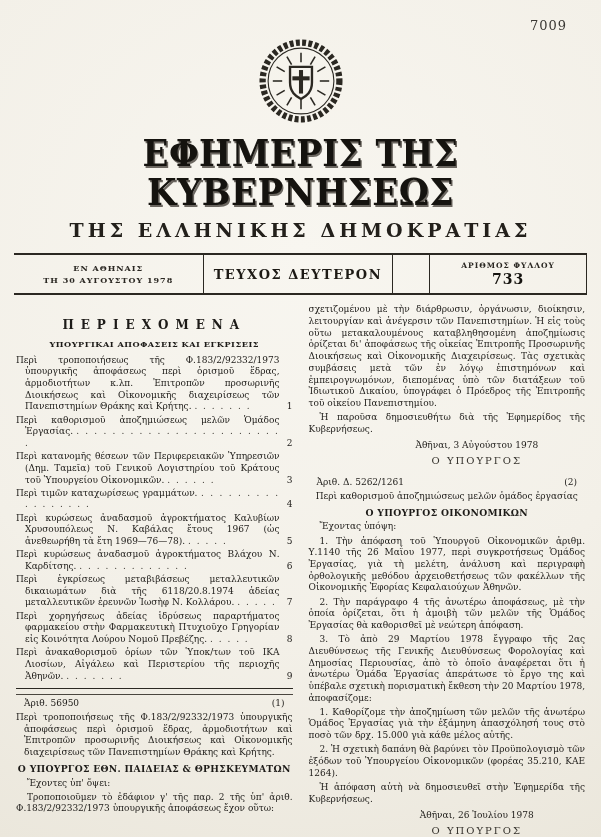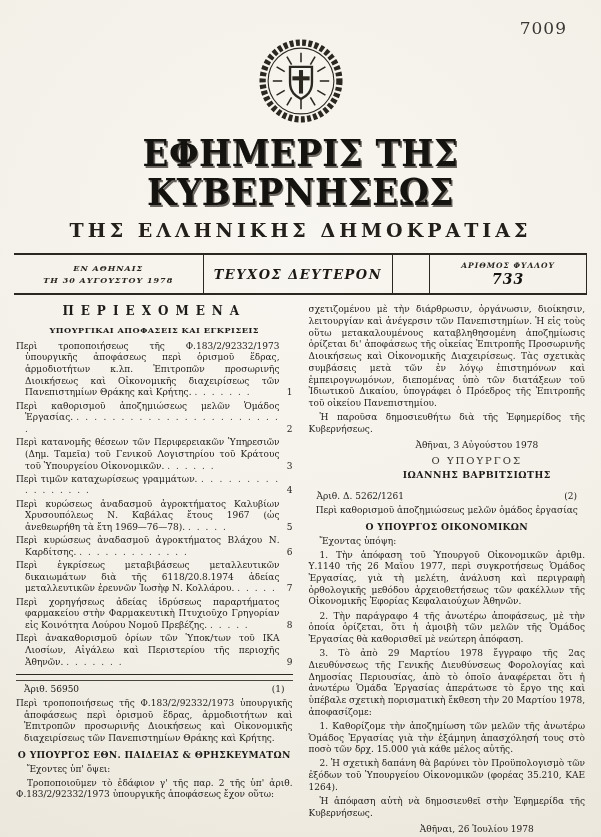--- a/index.html
+++ b/index.html
@@ -7,54 +7,53 @@
     width:601px;height:837px;overflow:hidden;
     background:#e8e5dd;
     font-family:"DejaVu Serif","Liberation Serif",serif;
     color:#1d1b18;
   }
   .page{
     position:relative;width:601px;height:837px;overflow:hidden;
     background:radial-gradient(circle at 50% 30%, #f8f6f0 0%, #f3f0e8 60%, #ebe7dc 100%);
   }
   .page-number{
-    position:absolute;top:18px;right:34px;font-size:17px;letter-spacing:1px;color:#3a3834;text-align:center;
+    position:absolute;top:18px;right:34px;font-size:13px;letter-spacing:1px;color:#3a3834;text-align:center;
   }
   .emblem{
     margin:34px auto 0;width:94px;height:94px;display:flex;align-items:center;justify-content:center;
   }
   .title{
     margin:10px 8px 0;text-align:center;
     font-size:34px;font-weight:bold;letter-spacing:0.5px;line-height:1.05;
     color:#15130f;text-shadow:1.4px 1.4px 0 rgba(60,55,48,.75);
     transform:scaleY(1.08);
   }
   .subtitle{
     margin:10px 0 0;text-align:center;
     font-size:19px;font-weight:bold;letter-spacing:4px;color:#23201b;
   }
   .issue-bar{
     margin:12px 14px 0;display:flex;align-items:stretch;
     border-top:2px solid #2b2822;border-bottom:2px solid #2b2822;
     height:38px;
-    font-style:italic;
   }
   .issue-cell{display:flex;flex-direction:column;justify-content:center;align-items:center;}
   .issue-left{flex:1.15;font-size:8px;font-weight:bold;letter-spacing:1px;line-height:1.5;color:#2a2722;}
   .issue-mid{
     flex:1.15;border-left:1.5px solid #2b2822;border-right:1.5px solid #2b2822;
     font-size:13px;font-weight:bold;letter-spacing:1.5px;color:#1d1a15;
   }
   .issue-spacer{flex:0.22;}
   .issue-right{flex:0.95;border-left:1.5px solid #2b2822;border-right:1.5px solid #2b2822;}
   .issue-right .lbl{font-size:7.5px;font-weight:bold;letter-spacing:1px;color:#2a2722;}
   .issue-right .num{font-size:14px;font-weight:bold;letter-spacing:1px;margin-top:1px;color:#15130f;}
   .columns{display:flex;gap:16px;margin:9px 16px 0;}
   .col{flex:1;min-width:0;font-size:9px;line-height:1.3;}
-  .contents-title{text-align:center;font-size:12px;font-weight:bold;letter-spacing:7px;margin:0 0 5px;}
+  .contents-title{text-align:center;font-size:12px;font-weight:bold;letter-spacing:7px;margin:14px 0 5px;}
   .contents-subtitle{text-align:center;font-size:8.2px;font-weight:bold;letter-spacing:0.5px;margin-bottom:5px;}
   .toc-item{position:relative;text-align:justify;padding:0 13px 0 9px;text-indent:-9px;margin-bottom:1.5px;}
   .toc-dots{letter-spacing:1.5px;color:#44403a;}
   .toc-page{position:absolute;right:0;bottom:0;text-indent:0;}
   .rule{border-top:1.3px solid #2b2822;margin:6px 0 5px;}
   .rule.thin{border-top:0.8px solid #4a463f;margin:3px 0 3px;}
   .section-title{text-align:center;font-size:10.5px;font-weight:bold;letter-spacing:0.8px;margin:4px 0 4px;}
   .num-row{display:flex;justify-content:space-between;font-size:9px;margin:2px 8px 2px;}
   .num-row.spaced{margin-top:10px;}
   .subject{margin:2px 0 3px;text-align:justify;padding-left:8px;text-indent:-8px;}
@@ -180,21 +179,20 @@
       <p class="para">Ἔχοντες ὑπ' ὄψει:</p>
       <p class="para">Τροποποιοῦμεν τὸ ἐδάφιον γ' τῆς παρ. 2 τῆς ὑπ' ἀριθ. Φ.183/2/92332/1973 ὑπουργικῆς ἀποφάσεως ἔχον οὕτω:</p>
 
     </div>
 
     <div class="col">
       <p class="para no-indent">σχετιζομένου μὲ τὴν διάρθρωσιν, ὀργάνωσιν, διοίκησιν, λειτουργίαν καὶ ἀνέγερσιν τῶν Πανεπιστημίων. Ἡ εἰς τοὺς οὕτω μετακαλουμένους καταβληθησομένη ἀποζημίωσις ὁρίζεται δι' ἀποφάσεως τῆς οἰκείας Ἐπιτροπῆς Προσωρινῆς Διοικήσεως καὶ Οἰκονομικῆς Διαχειρίσεως. Τὰς σχετικὰς συμβάσεις μετὰ τῶν ἐν λόγῳ ἐπιστημόνων καὶ ἐμπειρογνωμόνων, διεπομένας ὑπὸ τῶν διατάξεων τοῦ Ἰδιωτικοῦ Δικαίου, ὑπογράφει ὁ Πρόεδρος τῆς Ἐπιτροπῆς τοῦ οἰκείου Πανεπιστημίου.</p>
       <p class="para">Ἡ παροῦσα δημοσιευθήτω διὰ τῆς Ἐφημερίδος τῆς Κυβερνήσεως.</p>
       <div class="date-line">Ἀθῆναι, 3 Αὐγούστου 1978</div>
       <div class="sig-role">Ο ΥΠΟΥΡΓΟΣ</div>
-      <div class="sig-name">ΙΩΑΝΝΗΣ ΒΑΡΒΙΤΣΙΩΤΗΣ</div>
 
       <div class="num-row spaced">
         <span>Ἀριθ. Δ. 5262/1261</span>
         <span>(2)</span>
       </div>
       <p class="subject centered">Περὶ καθορισμοῦ ἀποζημιώσεως μελῶν ὁμάδος ἐργασίας</p>
       <div class="authority">Ο ΥΠΟΥΡΓΟΣ ΟΙΚΟΝΟΜΙΚΩΝ</div>
       <p class="para">Ἔχοντας ὑπόψη:</p>
       <p class="para">1. Τὴν ἀπόφαση τοῦ Ὑπουργοῦ Οἰκονομικῶν ἀριθμ. Υ.1140 τῆς 26 Μαΐου 1977, περὶ συγκροτήσεως Ὁμάδος Ἐργασίας, γιὰ τὴ μελέτη, ἀνάλυση καὶ περιγραφὴ ὀρθολογικῆς μεθόδου ἀρχειοθετήσεως τῶν φακέλλων τῆς Οἰκονομικῆς Ἐφορίας Κεφαλαιούχων Ἀθηνῶν.</p>
       <p class="para">2. Τὴν παράγραφο 4 τῆς ἀνωτέρω ἀποφάσεως, μὲ τὴν ὁποία ὁρίζεται, ὅτι ἡ ἀμοιβὴ τῶν μελῶν τῆς Ὁμάδος Ἐργασίας θὰ καθορισθεῖ μὲ νεώτερη ἀπόφαση.</p>

